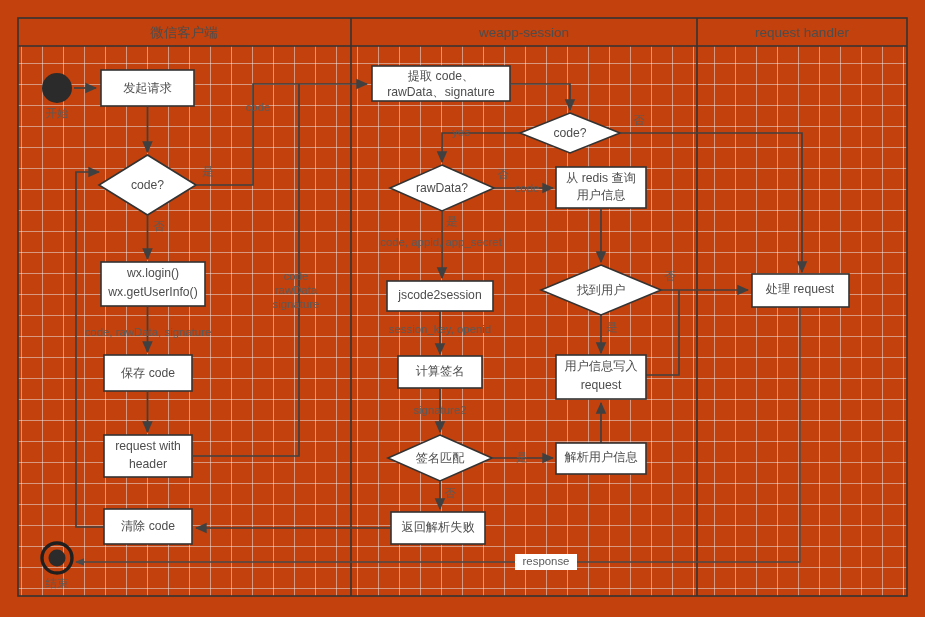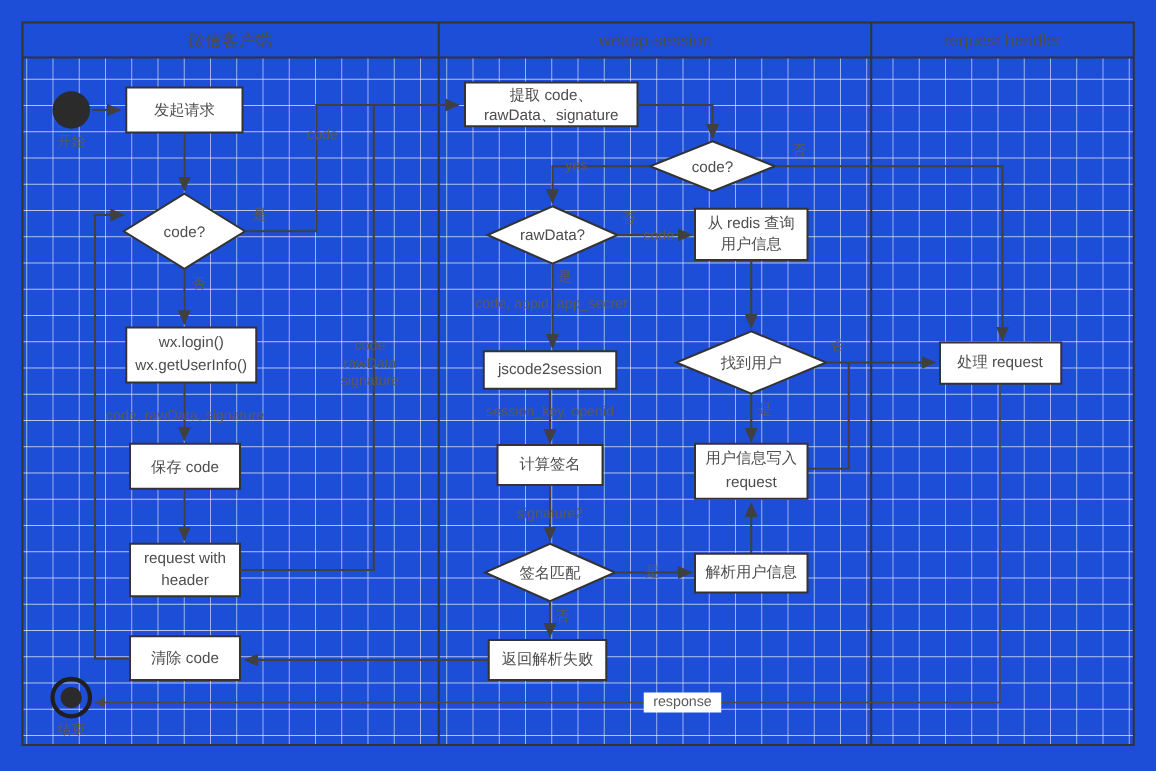--- a/index.html
+++ b/index.html
@@ -7,21 +7,21 @@
     padding: 0;
     background: #ffffff;
   }
   body {
     font-family: "Liberation Sans", "DejaVu Sans", sans-serif;
   }
   #canvas {
     position: relative;
     width: 925px;
     height: 617px;
-    background: #1d4ed8;
+    background: #c2410c;
     overflow: hidden;
   }
   svg#diagram {
     position: absolute;
     left: 0; top: 0;
     width: 925px;
     height: 617px;
   }
   .lane-title {
     font-size: 13.5px;

